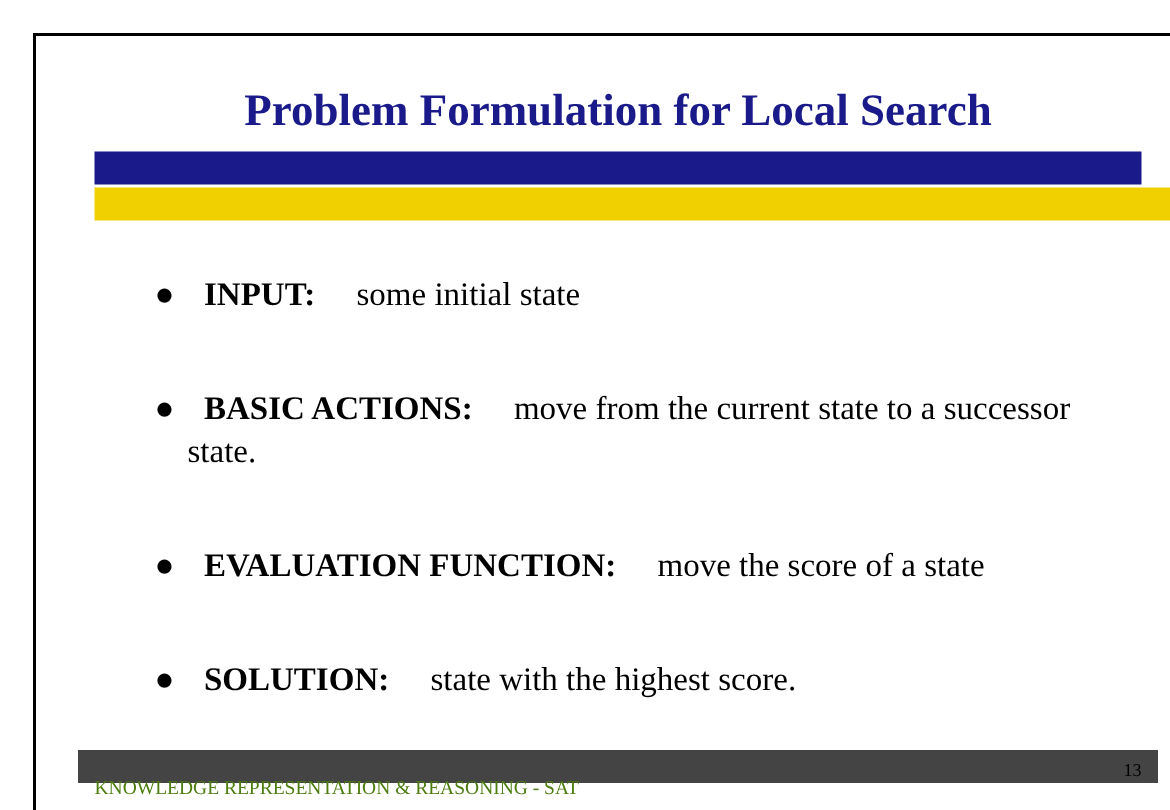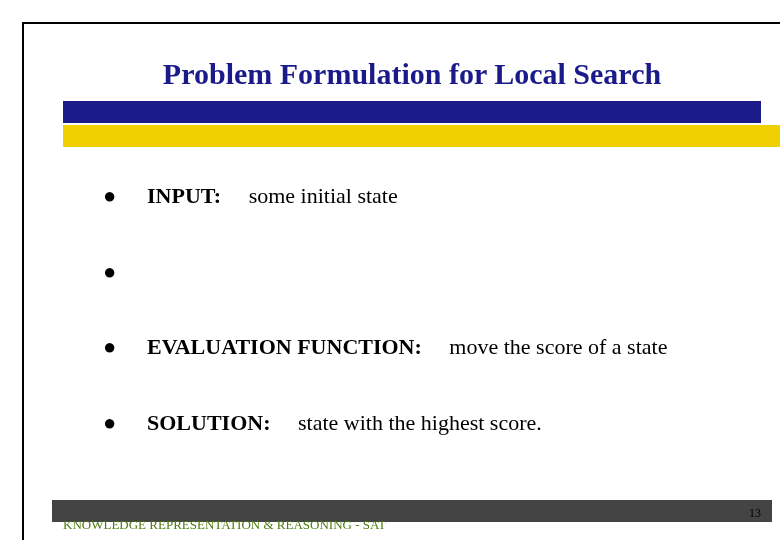--- a/index.html
+++ b/index.html
@@ -38,21 +38,21 @@
     line-height: 1.35;
     margin-bottom: 2px;
     display: flex;
   }
   .bullet-dot {
     display: inline-block;
     width: 18px;
     flex-shrink: 0;
   }
   .bullet-text { display: inline; }
-  .bullet-text b { font-weight: bold; margin-left: 11px; }
+  .bullet-text b { font-weight: bold; }
   .footer-line {
     position: absolute;
     left: 28px;
     right: 28px;
     bottom: 38px;
     height: 1px;
     background: #444;
   }
   .footer-left {
     position: absolute;
@@ -83,20 +83,24 @@
     <div class="bullet-line">
       <span class="bullet-dot">●</span>
       <span class="bullet-text">
         <b>INPUT: </b>
         <span>some initial state</span>
       </span>
     </div>
 
     <div class="bullet-line">
       <span class="bullet-dot">●</span>
+      <span class="bullet-text">
+        <b>BASIC ACTIONS: </b>
+        <span>move from the current state to a successor state.</span>
+      </span>
     </div>
 
     <div class="bullet-line">
       <span class="bullet-dot">●</span>
       <span class="bullet-text">
         <b>EVALUATION FUNCTION: </b>
         <span>move the score of a state</span>
       </span>
     </div>
 

